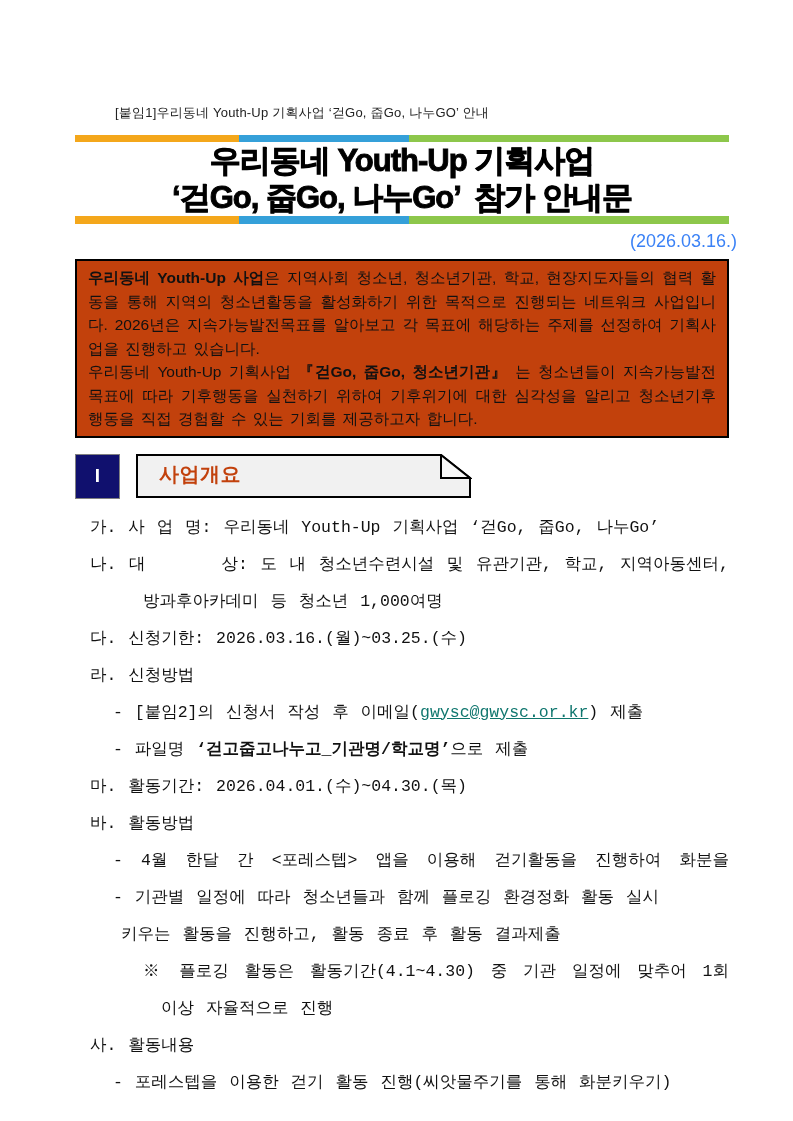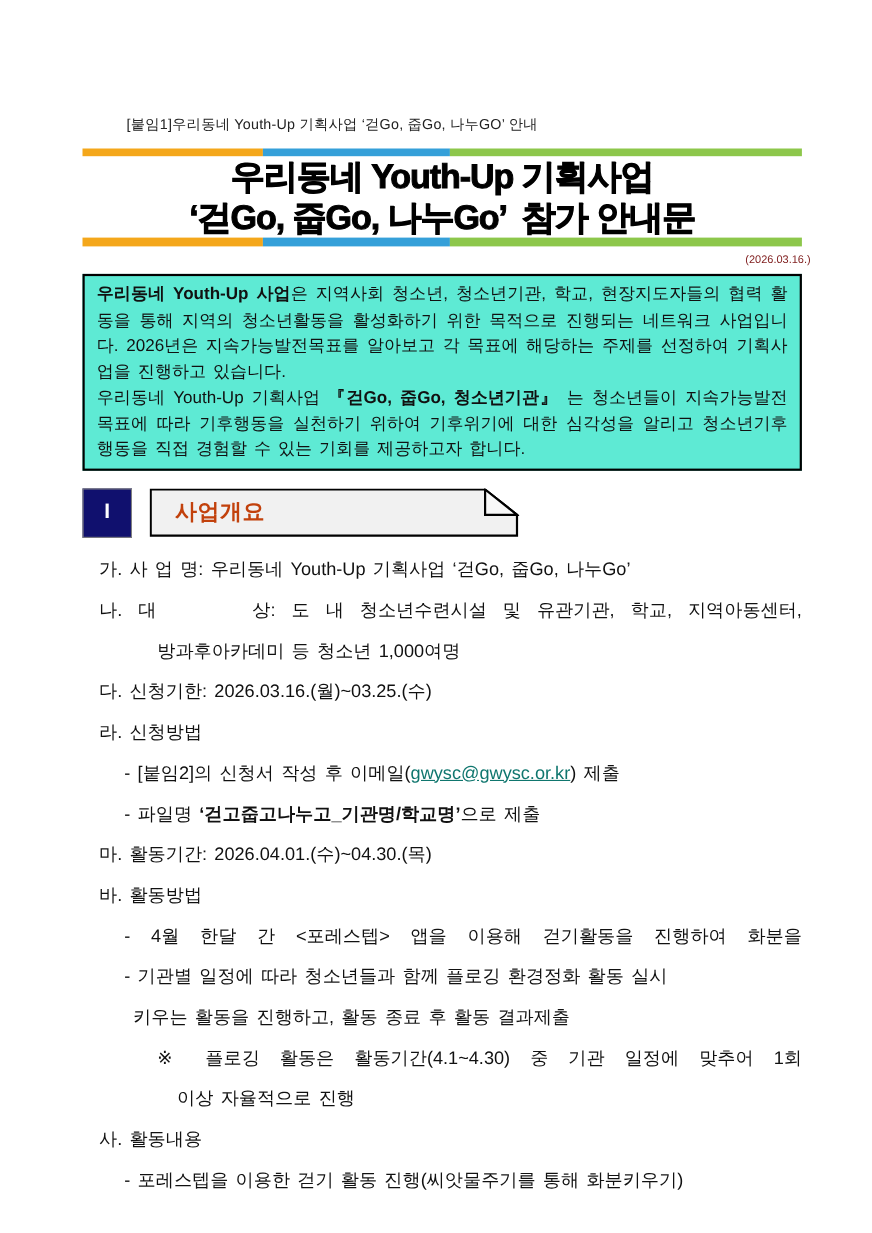--- a/index.html
+++ b/index.html
@@ -15,41 +15,41 @@
   .bar-top{height:7px;margin-top:13px;}
   .bar-bottom{height:8px;}
   .seg-orange{flex:0 0 25%;}
   .seg-blue{flex:0 0 26%;}
   .seg-green{flex:0 0 49%;}
   .main-title{text-align:center;font-weight:bold;font-size:31px;line-height:37px;
               color:#000;letter-spacing:-1px;-webkit-text-stroke:.9px #000;}
   .main-title .tline{white-space:pre;}
 
   
-  .date-line{margin-top:7px;text-align:right;font-size:10px;margin-right:-8px;color:#7f1d1d;}
+  .date-line{margin-top:7px;text-align:right;font-size:18px;margin-right:-8px;color:#3b82f6;}
 
   
   .intro-box{margin-top:7px;border:2px solid #000;padding:5px 11px;
              font-size:15.5px;line-height:23.5px;text-align:justify;word-spacing:2px;color:#111;}
   .intro-box p{margin:0;}
   .b{font-weight:bold;}
 
   
   .sec-header{margin-top:16px;display:flex;align-items:stretch;}
   .sec-numbox{width:45px;height:45px;border:1px solid #808080;box-sizing:border-box;
               display:flex;align-items:center;justify-content:center;
               color:#fff;font-size:19px;font-weight:bold;}
   .sec-banner{position:relative;width:336px;height:45px;margin-left:16px;}
   .sec-banner svg{position:absolute;left:0;top:0;}
   .sec-banner .sec-title{position:absolute;left:23px;top:50%;transform:translateY(-54%);
               font-size:20px;font-weight:bold;letter-spacing:.5px;color:#c2410c;}
 
   
   .outline{margin-top:17px;font-size:16.5px;word-spacing:2px;color:#111;}
-  .row{line-height:24px;margin-bottom:13px;white-space:pre-wrap;}
+  .row{line-height:24px;margin-bottom:13px;white-space:pre-wrap;font-family:Liberation Mono, monospace;}
   .ind0{padding-left:15px;}
   .ind-dash{padding-left:38px;}
   .ind-cont{padding-left:68px;}
   .ind-cont2{padding-left:46px;}
   .ind-note{padding-left:68px;}
   .ind-note2{padding-left:86px;}
   .jl{text-align:justify;text-align-last:justify;}
   a.email-link{text-decoration:underline;}
 </style>
 </head>
@@ -71,21 +71,21 @@
     </div>
     <div class="color-bar bar-bottom">
       <div class="seg-orange" style="background-color: rgb(244, 167, 27);"></div>
       <div class="seg-blue" style="background-color: rgb(53, 160, 217);"></div>
       <div class="seg-green" style="background-color: rgb(141, 199, 75);"></div>
     </div>
   </div>
 
   <div class="date-line">(2026.03.16.)</div>
 
-  <div class="intro-box" style="background-color: #5eead4;">
+  <div class="intro-box" style="background-color: #c2410c;">
     <p><span class="b">우리동네 Youth-Up 사업</span><span>은 지역사회 청소년, 청소년기관, 학교, 현장지도자들의 협력 활동을 통해 지역의 청소년활동을 활성화하기 위한 목적으로 진행되는 네트워크 사업입니다. 2026년은 지속가능발전목표를 알아보고 각 목표에 해당하는 주제를 선정하여 기획사업을 진행하고 있습니다.</span></p>
     <p><span>우리동네 Youth-Up 기획사업 </span><span class="b">『걷Go, 줍Go, 청소년기관』</span><span> 는 청소년들이 지속가능발전 목표에 따라 기후행동을 실천하기 위하여 기후위기에 대한 심각성을 알리고 청소년기후행동을 직접 경험할 수 있는 기회를 제공하고자 합니다.</span></p>
   </div>
 
   <div class="sec-header">
     <div class="sec-numbox" style="background-color: rgb(16, 16, 110);">
       <span>I</span>
     </div>
     <div class="sec-banner">
       <svg width="336" height="45" viewBox="0 0 336 45">

